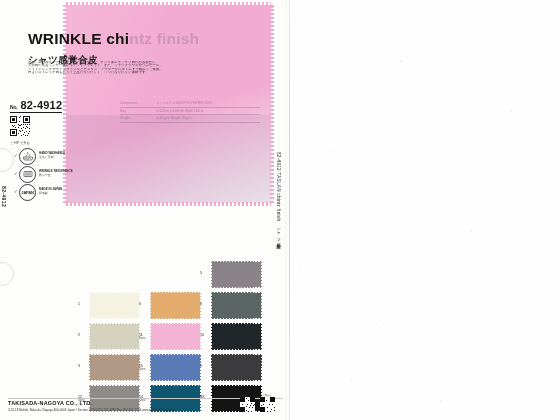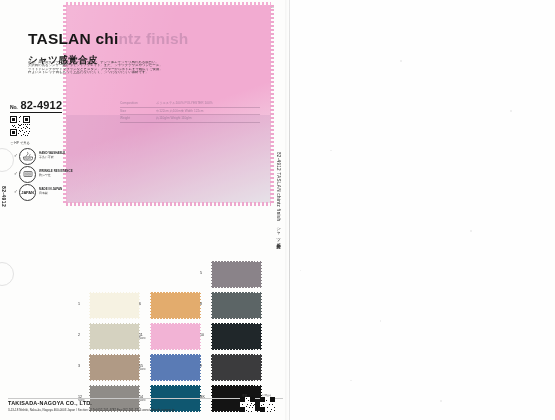--- a/index.html
+++ b/index.html
@@ -141,21 +141,21 @@
   <div id="main-swatch" style="background-image: linear-gradient(160deg, rgb(242, 171, 209) 0%, rgb(242, 171, 209) 55%, rgba(0, 0, 0, 0.04) 100%);">
     <div class="wash"></div>
     <div class="tone"></div>
     <div class="pinked-edge pinked-left"></div>
     <div class="pinked-edge pinked-right"></div>
     <div class="pinked-edge pinked-top"></div>
     <div class="pinked-edge pinked-bot"></div>
   </div>
 
   <div id="headline">
-    <div id="title"><span>TASLAN chi</span><span class="faded">ntz finish</span></div>
+    <div id="title"><span>WRINKLE chi</span><span class="faded">ntz finish</span></div>
     <div id="subtitle">シャツ感覚合皮</div>
   </div>
 
   <div id="desc">
     <span class="ln">定番。高密度タスランポリエステルのタイプ。チンツ加工でシャリ感のある風合い。</span>
     <span class="ln">光沢感のあるシンサー超かつてシャツウェイト。また、シャツブラウスやワンピース。</span>
     <span class="ln">ライトトレンチやサトマブランなどビスタン。アウターからボトムまで幅広くご使用。</span>
     <span class="ln">程よいストレッチ感もあって上品になりにくく、シワになりにくい素材です。</span>
   </div>
 

